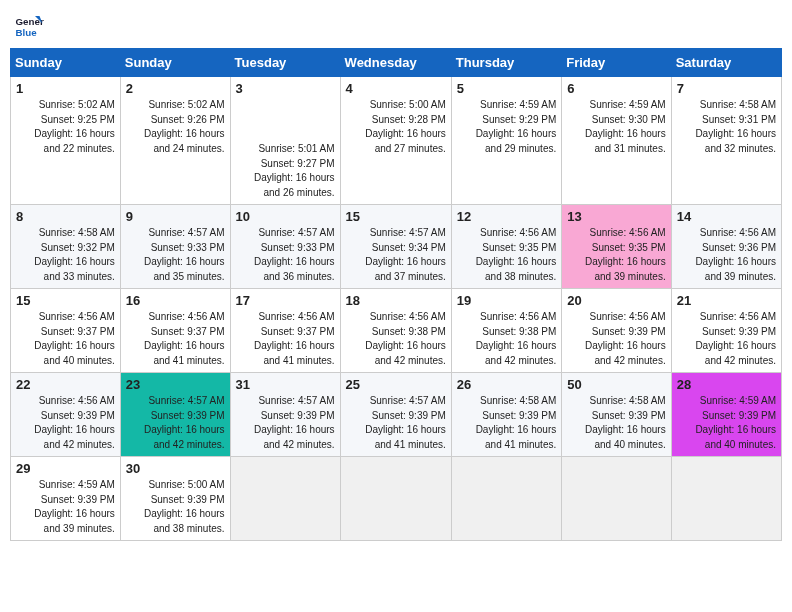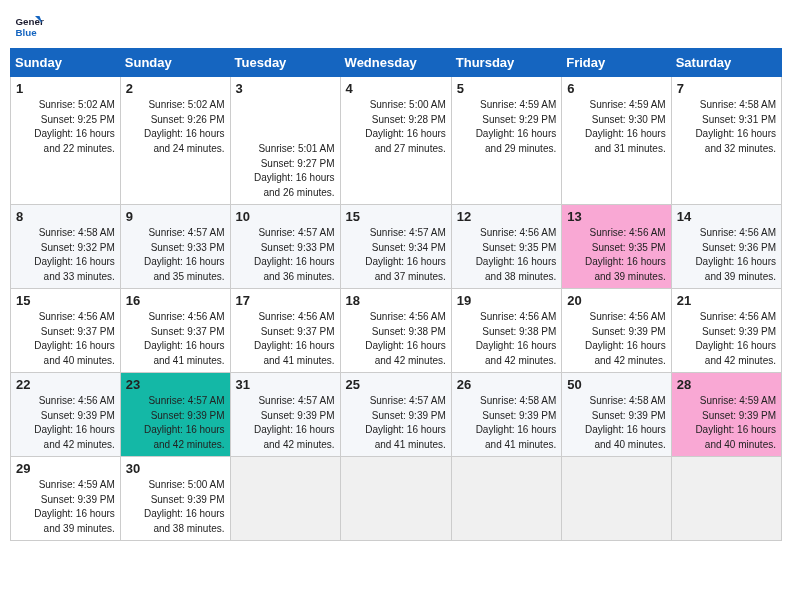--- a/index.html
+++ b/index.html
@@ -304,21 +304,21 @@
 Daylight: 16 hours
 and 41 minutes.</div>
         </td>
         <td style="background: rgb(245, 247, 250);">
           <span class="day-num">50</span>
           <div class="day-info" style="white-space: pre-line;">Sunrise: 4:58 AM
 Sunset: 9:39 PM
 Daylight: 16 hours
 and 40 minutes.</div>
         </td>
-        <td style="background: #f9a8d4;">
+        <td style="background: #d946ef;">
           <span class="day-num">28</span>
           <div class="day-info" style="white-space: pre-line;">Sunrise: 4:59 AM
 Sunset: 9:39 PM
 Daylight: 16 hours
 and 40 minutes.</div>
         </td>
       </tr>
       <tr>
         <td>
           <span class="day-num">29</span>

